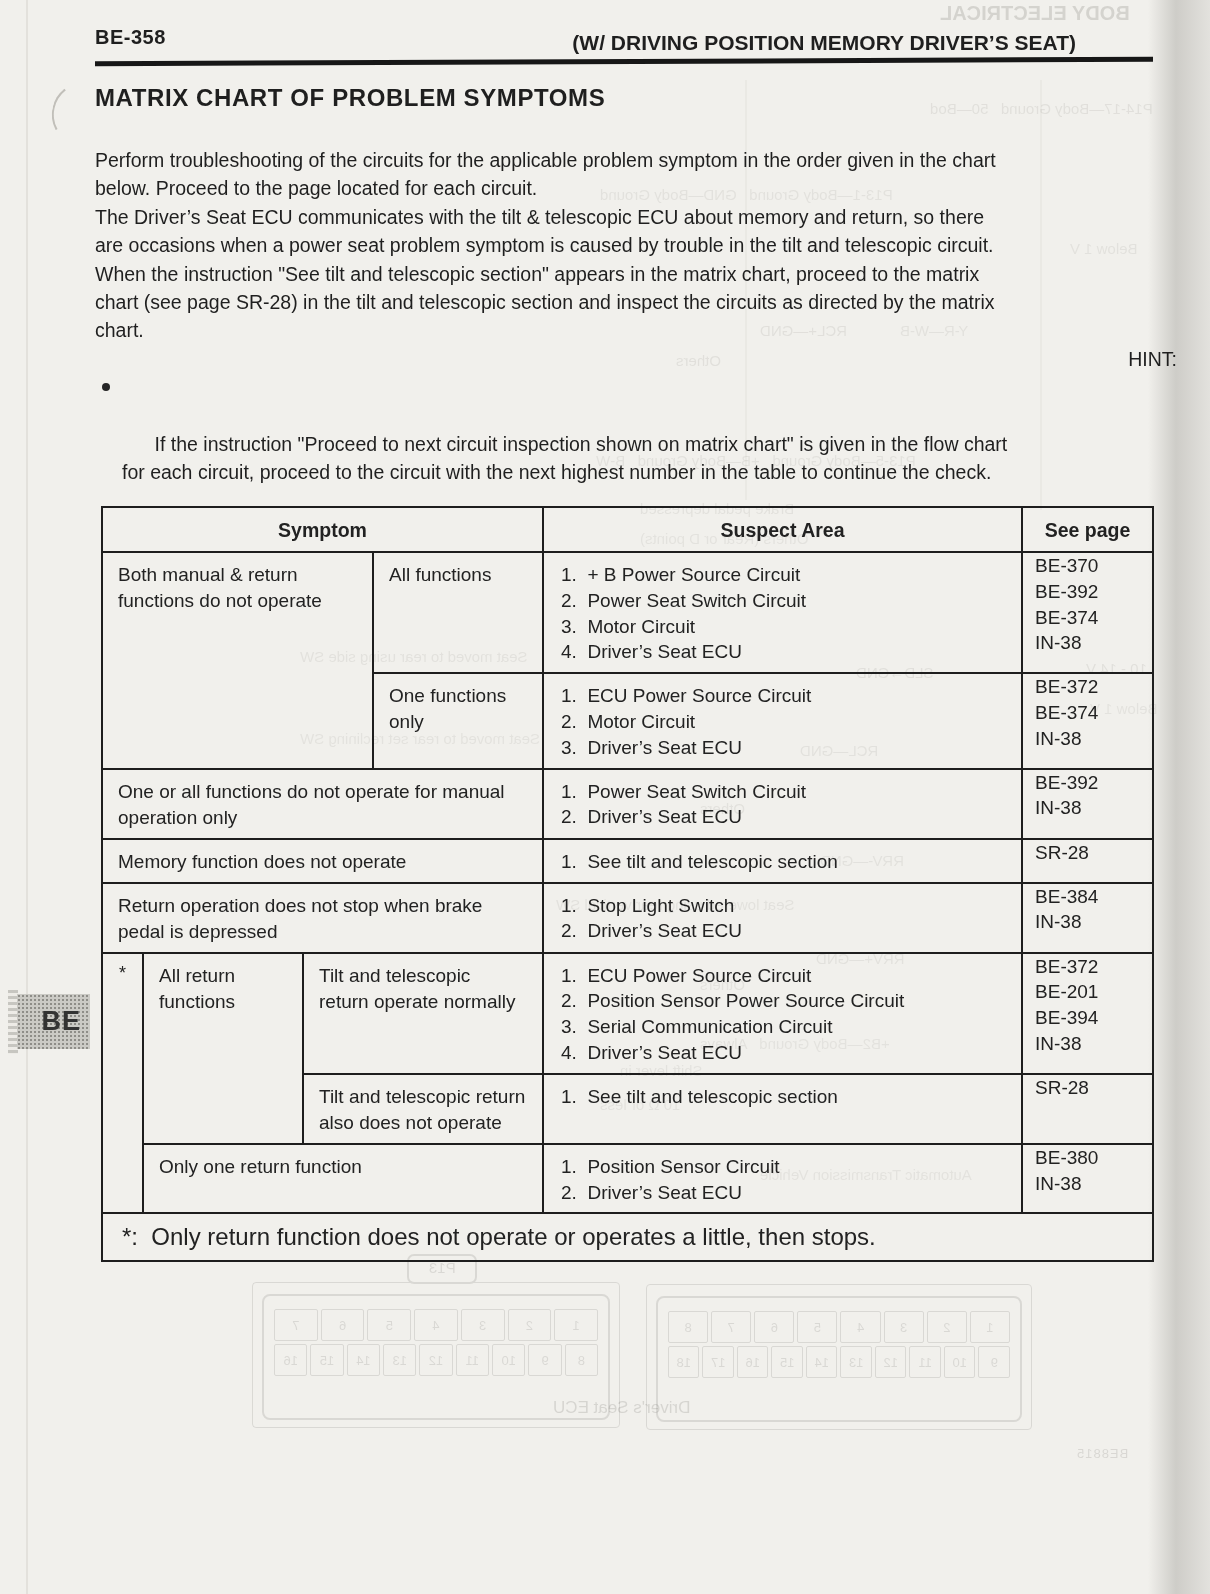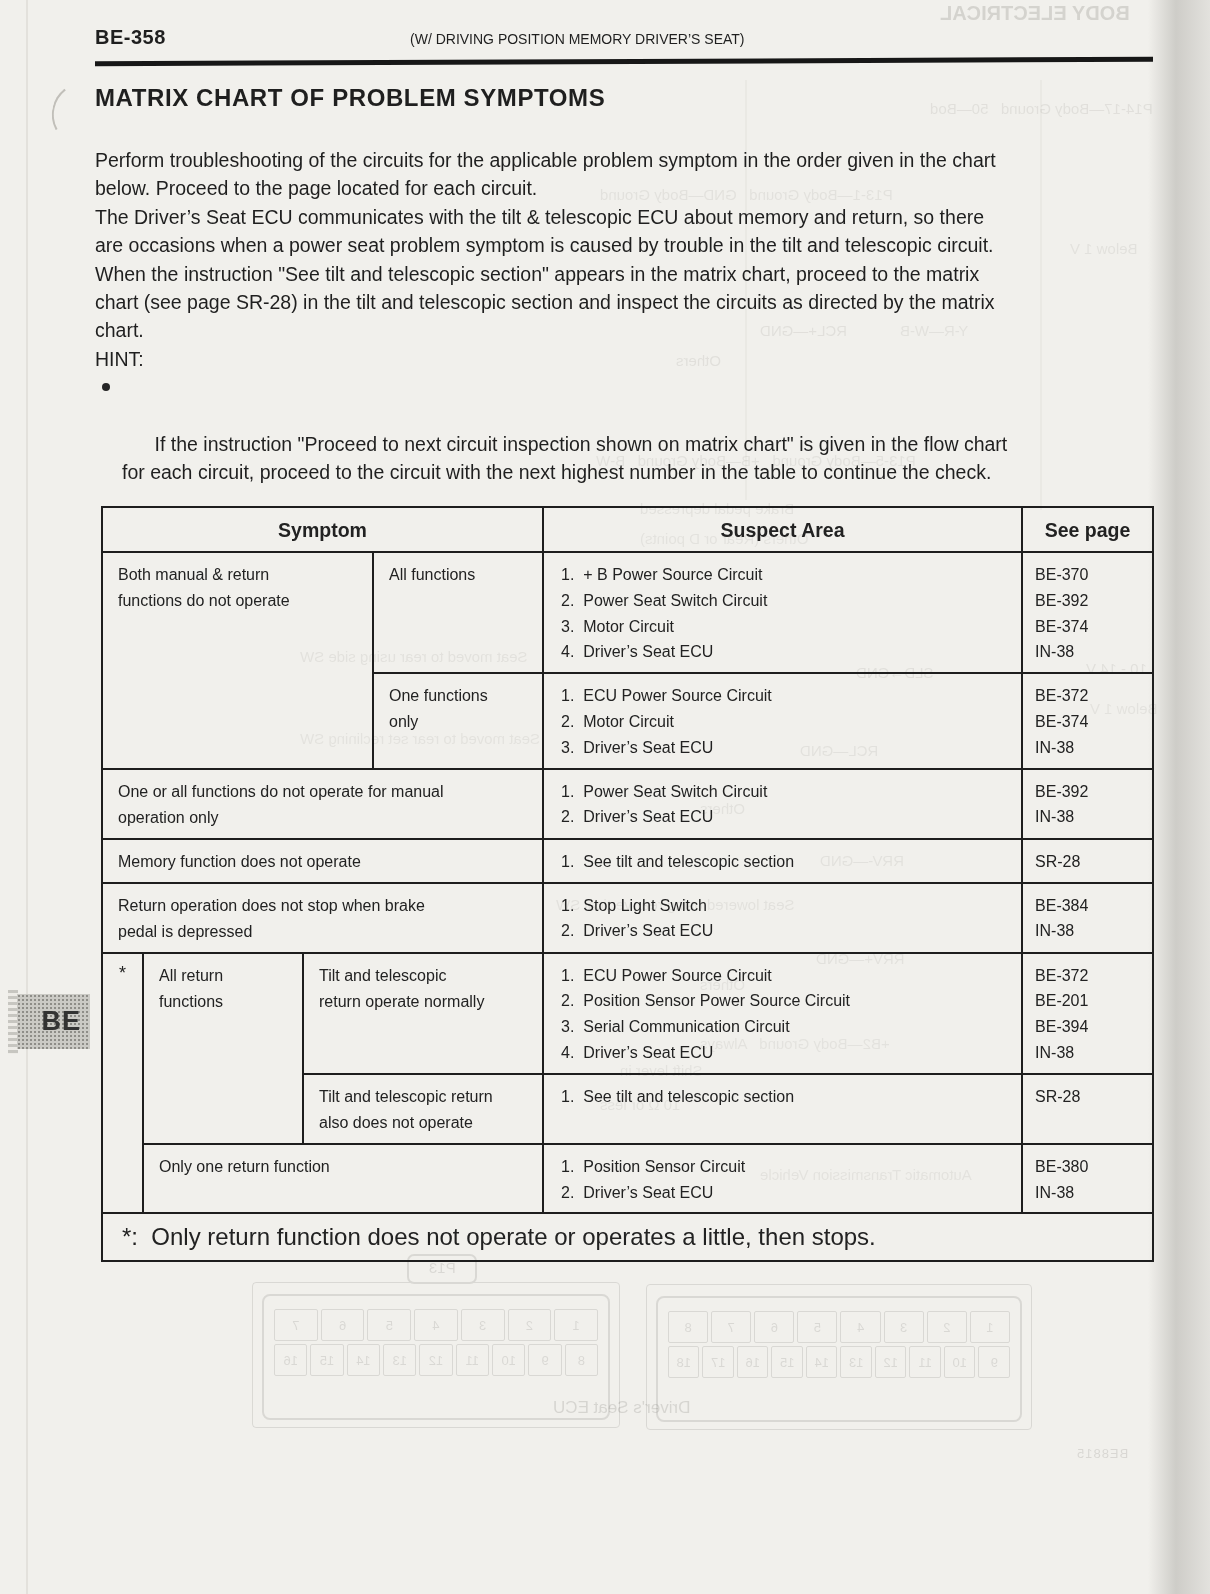--- a/index.html
+++ b/index.html
@@ -8,42 +8,42 @@
     background:#f1f0ec;overflow:hidden;
     font-family:"Liberation Sans",sans-serif;color:#1f1f1f;
   }
   .right-band{position:absolute;top:0;right:0;width:62px;height:100%;
     background:linear-gradient(to right,rgba(125,123,117,0),rgba(125,123,117,.30) 45%,rgba(125,123,117,.12));}
   .left-edge{position:absolute;top:0;left:26px;width:2px;height:100%;background:rgba(140,138,130,.14);}
 
   
   .header-code{position:absolute;left:95px;top:26px;font-size:20px;font-weight:bold;letter-spacing:.5px;}
   .header-l1{position:absolute;left:174px;top:7px;font-size:21px;font-weight:bold;letter-spacing:.2px;white-space:nowrap;}
-  .header-l2{position:absolute;left:410px;top:31px;width:666px;text-align:left;font-size:14px;font-weight:normal;white-space:nowrap;}
+  .header-l2{position:absolute;left:410px;top:31px;width:666px;text-align:right;font-size:21px;font-weight:bold;white-space:nowrap;}
   .header-rule{position:absolute;left:95px;top:59px;width:1058px;height:5px;background:#171717;transform:rotate(-.25deg);}
   .corner-curl{position:absolute;left:52px;top:84px;width:46px;height:54px;border:2px solid transparent;
     border-left-color:#b9b7b1;border-radius:50%;transform:rotate(12deg);opacity:.85;}
 
   .page-title{position:absolute;left:95px;top:84px;font-size:24px;font-weight:bold;letter-spacing:.6px;white-space:nowrap;}
 
   
   .intro{position:absolute;left:95px;top:146px;width:1082px;font-size:19.5px;line-height:28.4px;}
   .para{white-space:pre-wrap;}
-  .hint-label{white-space:pre-wrap;}
+  .hint-label{white-space:pre-wrap;text-align:right;}
   .hint-item{position:relative;padding-left:27px;white-space:pre-wrap;}
   .hint-item .dot{position:absolute;left:7px;top:10px;width:8px;height:8px;border-radius:50%;background:#262626;}
 
   
   table.matrix{position:absolute;left:101px;top:506px;width:1051px;border-collapse:collapse;table-layout:fixed;border-radius:9px;}
-  .matrix th,.matrix td{border:2px solid #1e1e1e;vertical-align:top;font-size:16px;color:#222;}
+  .matrix th,.matrix td{border:2px solid #1e1e1e;vertical-align:top;font-size:19px;color:#222;}
   .matrix th{font-weight:bold;text-align:center;padding:11px 4px 9px;font-size:19.5px;vertical-align:middle;}
   .matrix td.sym{padding:9px 8px 7px 15px;white-space:pre-wrap;line-height:26px;}
   .matrix td.star{text-align:center;padding-top:9px;font-size:18px;}
   .matrix td.sus{padding:9px 6px 7px 17px;}
-  .matrix td.pg{padding:9px 4px 7px 12px;}
+  .matrix td.pg{padding:0 4px 7px 12px;}
   .matrix .ln{line-height:25.8px;white-space:pre-wrap;}
   .matrix tr.foot td{padding:11px 8px 11px 19px;font-size:24px;white-space:pre-wrap;line-height:24px;}
 
   
   .tab-edge{position:absolute;left:8px;top:990px;width:10px;height:64px;opacity:.75;
     background:repeating-linear-gradient(to bottom,#b9b8b2 0 3px,#eceae5 3px 6px);}
   .section-tab{position:absolute;left:17px;top:994px;width:73px;height:55px;box-sizing:border-box;
     background-color:#cbcac5;background-image:radial-gradient(#8e8d88 1px,rgba(0,0,0,0) 1.35px);background-size:4px 4px;
     display:flex;align-items:center;justify-content:flex-end;padding-right:9px;
     font-size:27px;font-weight:bold;color:#333;letter-spacing:1px;}

